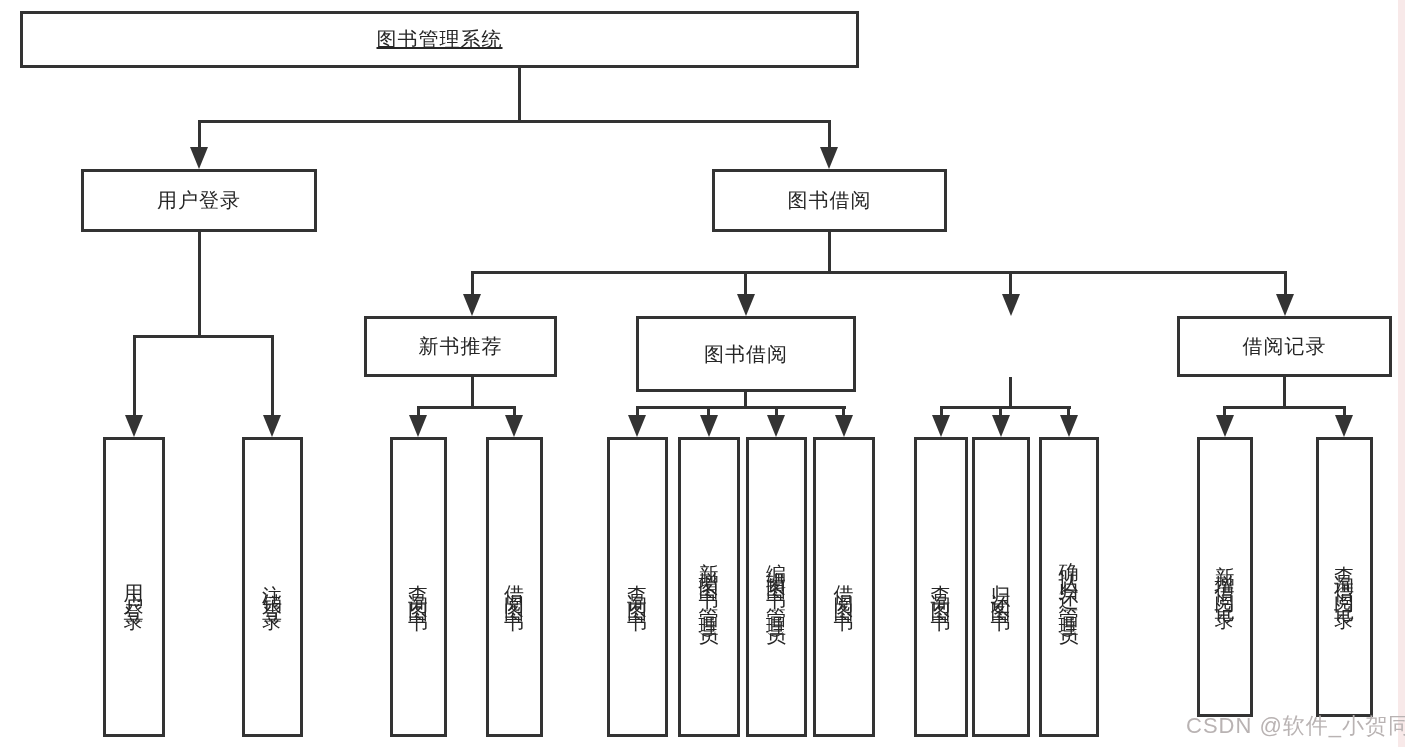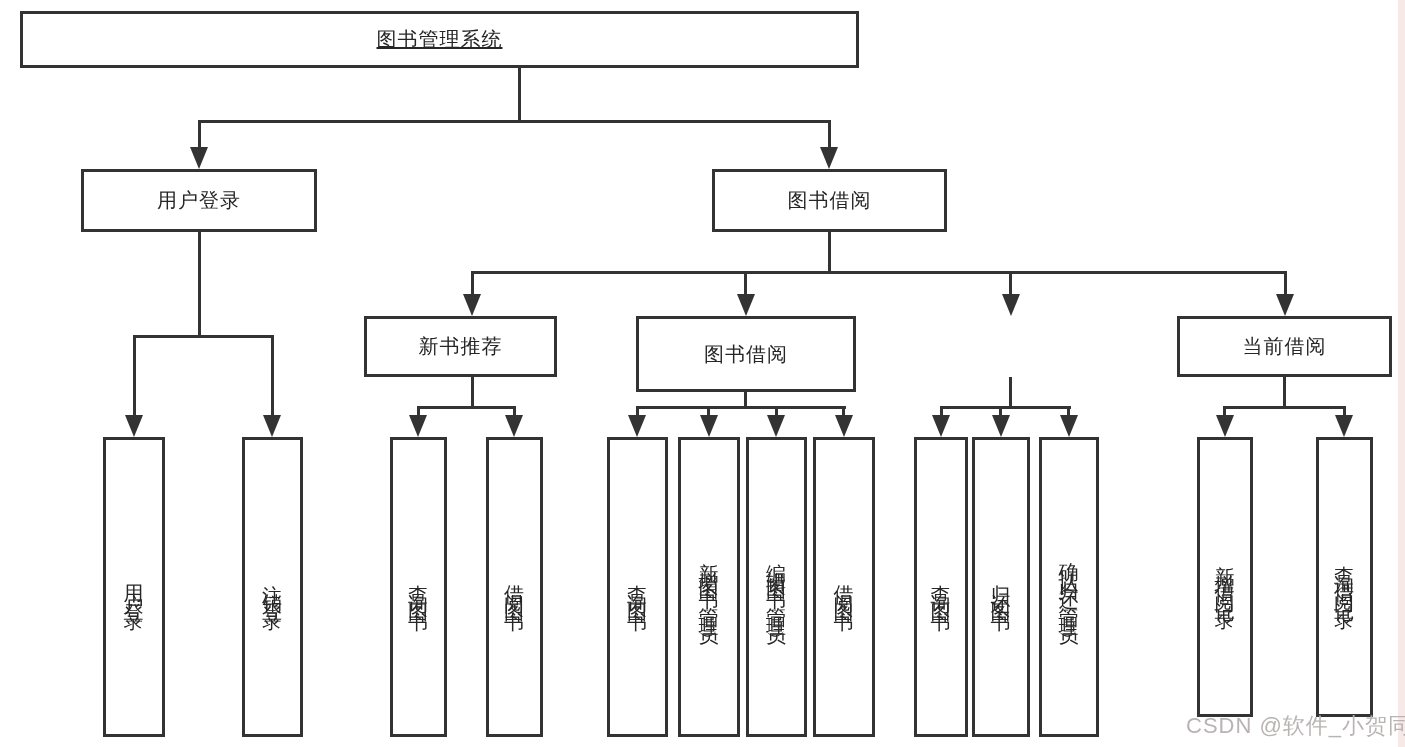--- a/index.html
+++ b/index.html
@@ -117,21 +117,21 @@
   <div class="box" style="left:364px;top:316px;width:193px;height:61px;">
     <span>新书推荐</span>
   </div>
 
   <div class="box" style="left:636px;top:316px;width:220px;height:76px;">
     <span>图书借阅</span>
   </div>
 
 
   <div class="box" style="left:1177px;top:316px;width:215px;height:61px;">
-    <span>当前借阅</span>
+    <span>借阅记录</span>
   </div>
 
   <div class="box tall" style="left:103px;top:437px;width:62px;height:300px;">
     <span class="vt">用户登录</span>
   </div>
 
   <div class="box tall" style="left:242px;top:437px;width:61px;height:300px;">
     <span class="vt">注销登录</span>
   </div>
 

